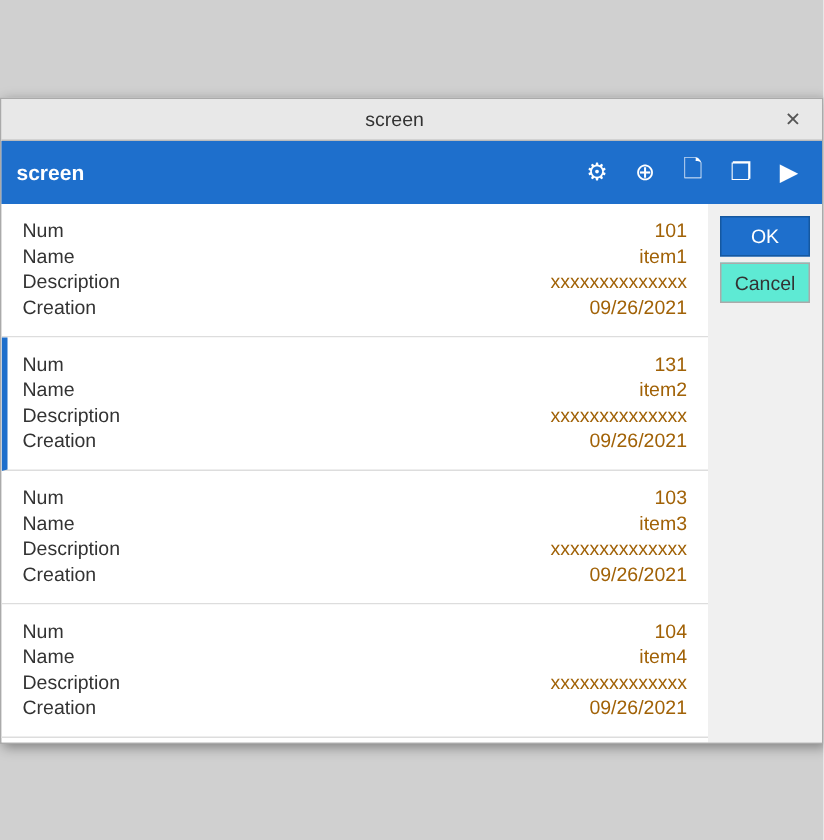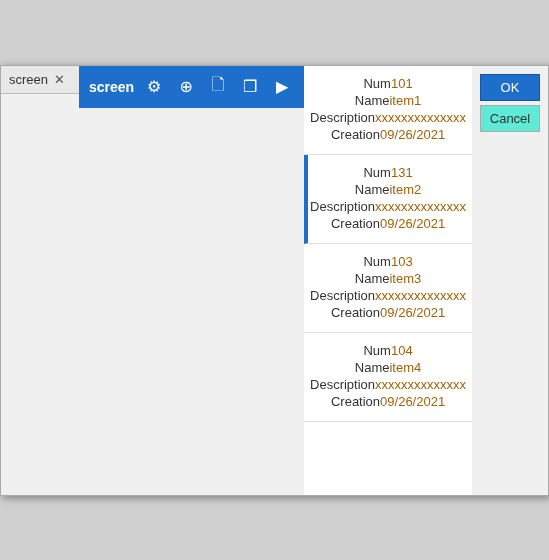--- a/index.html
+++ b/index.html
@@ -11,21 +11,21 @@
       align-items: center;
       justify-content: center;
       min-height: 100vh;
     }
     .window {
       width: 549px;
       height: 431px;
       background: #f0f0f0;
       border: 1px solid #aaa;
       display: flex;
-      flex-direction: row;
+      flex-direction: column;
       box-shadow: 2px 2px 8px rgba(0,0,0,0.4);
     }
     .title-bar {
       background: #e8e8e8;
       border-bottom: 1px solid #bbb;
       padding: 4px 8px;
       display: flex;
       align-items: center;
       justify-content: space-between;
       height: 28px;
@@ -95,21 +95,21 @@
       border-bottom: 1px solid #ddd;
       background: #fff;
     }
     .list-item.selected {
       border-left: 4px solid #1e6fcc;
       background: #fff;
       padding-left: 10px;
     }
     .field-row {
       display: flex;
-      justify-content: center;
+      justify-content: space-between;
       margin-bottom: 2px;
     }
     .field-label {
       color: #333;
       font-size: 13px;
     }
     .field-value {
       color: #a16207;
       font-size: 13px;
     }

